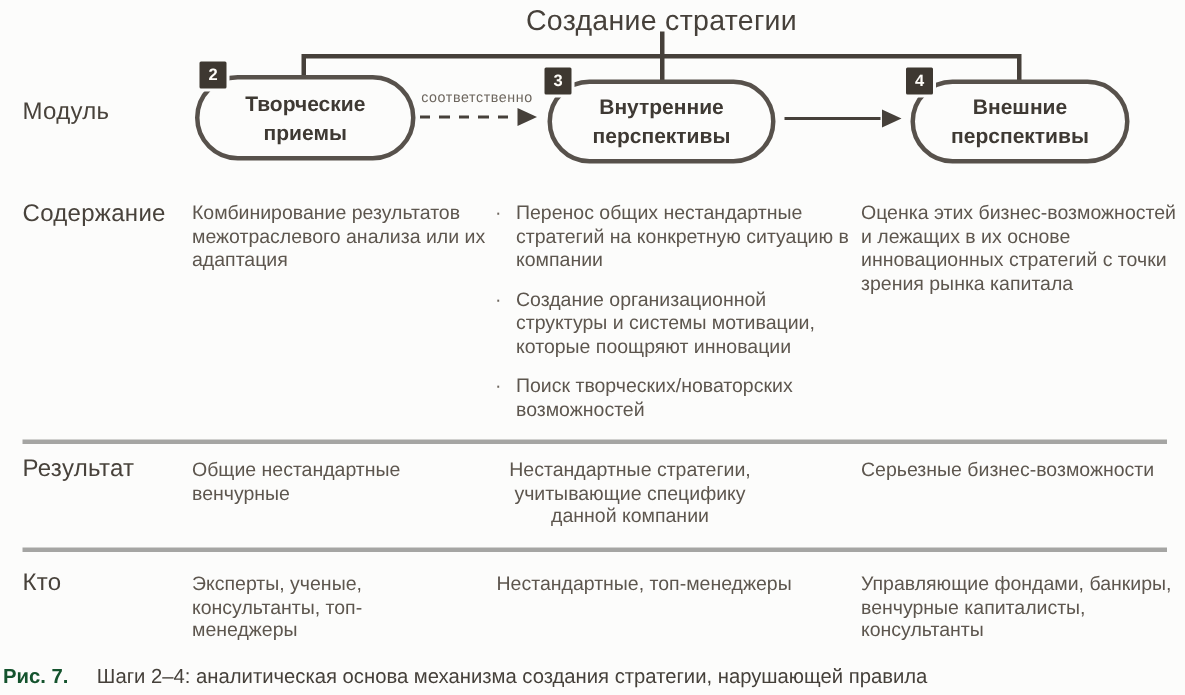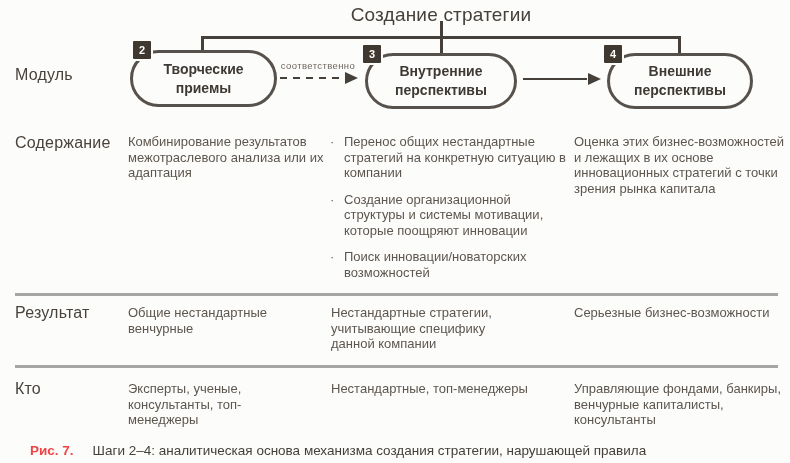--- a/index.html
+++ b/index.html
@@ -97,21 +97,21 @@
 
   .divider { left: 15px; width: 763px; height: 3px; background: #a5a5a3; }
 
   
   .caption {
     left: 2px; top: 443px;
     font-size: 13.5px;
     color: #45403a;
     display: flex;
   }
-  .caption-fig { font-weight: bold; color: #ef4444; margin-left: 28px; }
+  .caption-fig { font-weight: bold; color: #14532d; }
   .caption-text { margin-left: 19px; }
 </style>
 </head>
 <body>
 
 <div class="canvas">
 
   <div class="abs diagram-title">Создание стратегии</div>
   <div class="abs line hline" style="left:202px; top:36px; width:478px;"></div>
   <div class="abs line vline" style="left:201px; top:36px; height:16px;"></div>
@@ -148,30 +148,30 @@
     <div class="bullet-item">
       <span class="bullet-marker">·</span>
       <span>Перенос общих нестандартные стратегий на конкретную ситуацию в компании</span>
     </div>
     <div class="bullet-item">
       <span class="bullet-marker">·</span>
       <span>Создание организационной структуры и системы мотивации, которые поощряют инновации</span>
     </div>
     <div class="bullet-item">
       <span class="bullet-marker">·</span>
-      <span>Поиск инновации/новаторских возможностей</span>
+      <span>Поиск творческих/новаторских возможностей</span>
     </div>
   </div>
   <div class="abs cell" style="left:574px; top:134px; width:214px;">Оценка этих бизнес-возможностей и лежащих в их основе инновационных стратегий с точки зрения рынка капитала</div>
 
   <div class="abs divider" style="top:293px;"></div>
 
   <div class="abs row-label" style="top:304px;">Результат</div>
   <div class="abs cell" style="left:128px; top:305px; width:160px;">Общие нестандартные венчурные</div>
-  <div class="abs cell" style="left:331px; top:305px; width:178px;">Нестандартные стратегии, учитывающие специфику данной компании</div>
+  <div class="abs cell" style="left:331px; top:305px; width:178px;text-align:center;">Нестандартные стратегии, учитывающие специфику данной компании</div>
   <div class="abs cell" style="left:574px; top:305px; width:212px;">Серьезные бизнес-возможности</div>
 
   <div class="abs divider" style="top:365px;"></div>
 
   <div class="abs row-label" style="top:380px;">Кто</div>
   <div class="abs cell" style="left:128px; top:381px; width:132px;">Эксперты, ученые, консультанты, топ-менеджеры</div>
   <div class="abs cell" style="left:331px; top:381px; width:210px;">Нестандартные, топ-менеджеры</div>
   <div class="abs cell" style="left:574px; top:381px; width:212px;">Управляющие фондами, банкиры, венчурные капиталисты, консультанты</div>
 
   <div class="abs caption">

